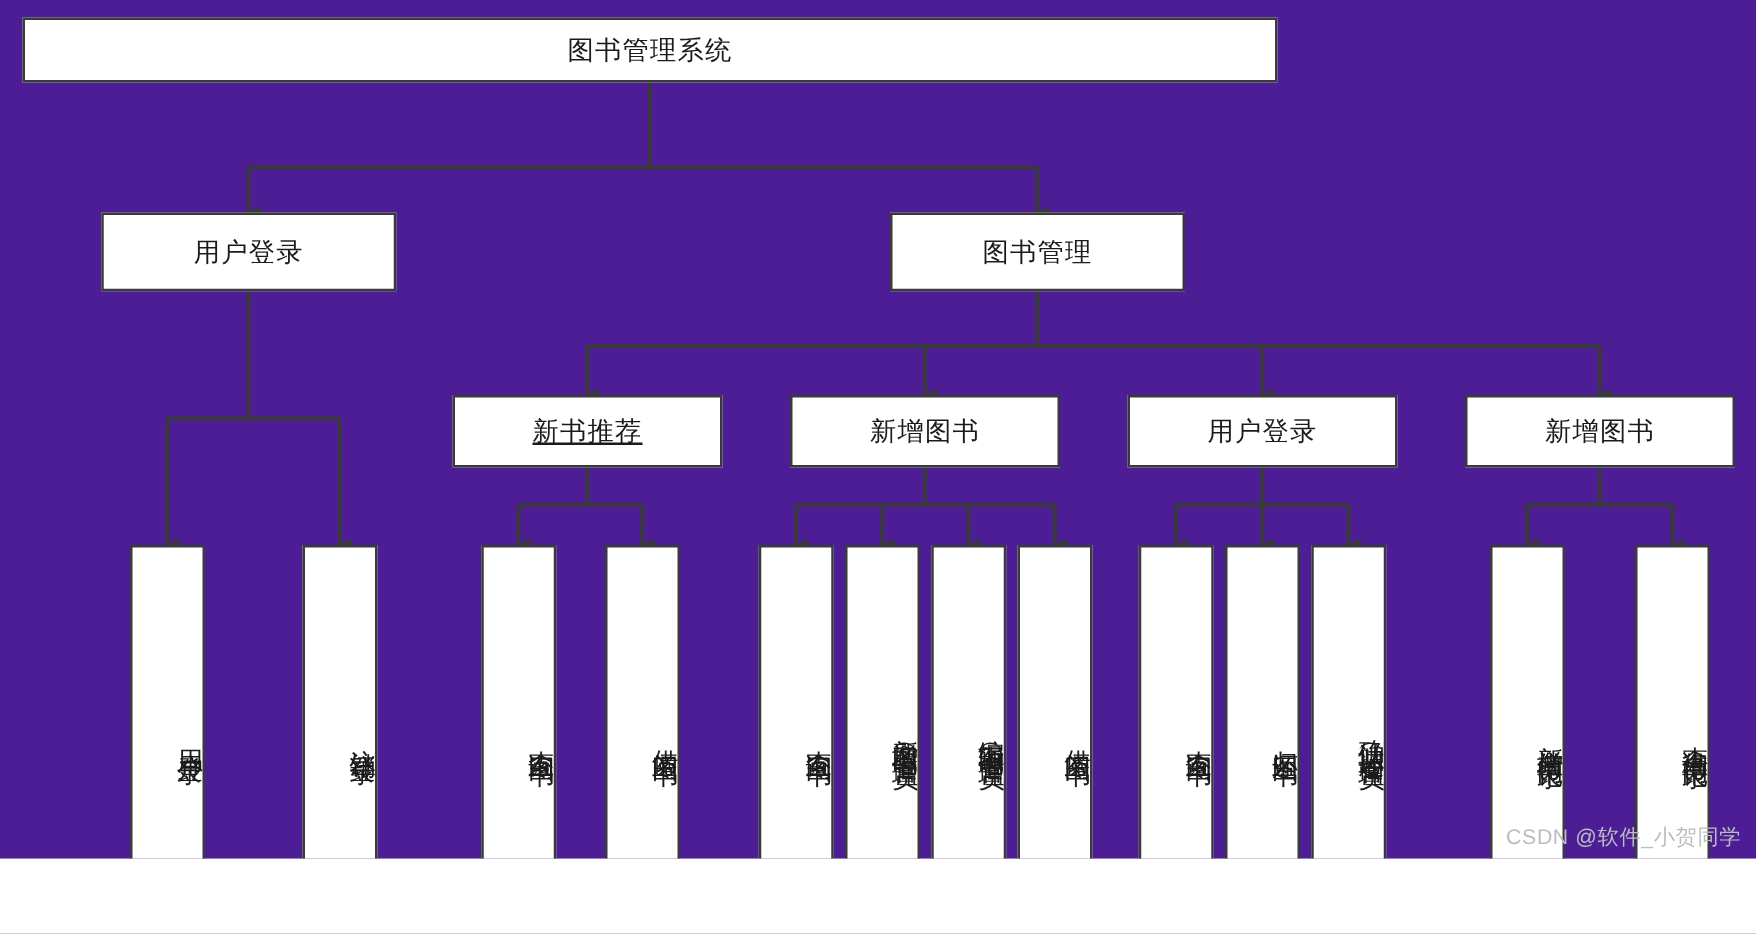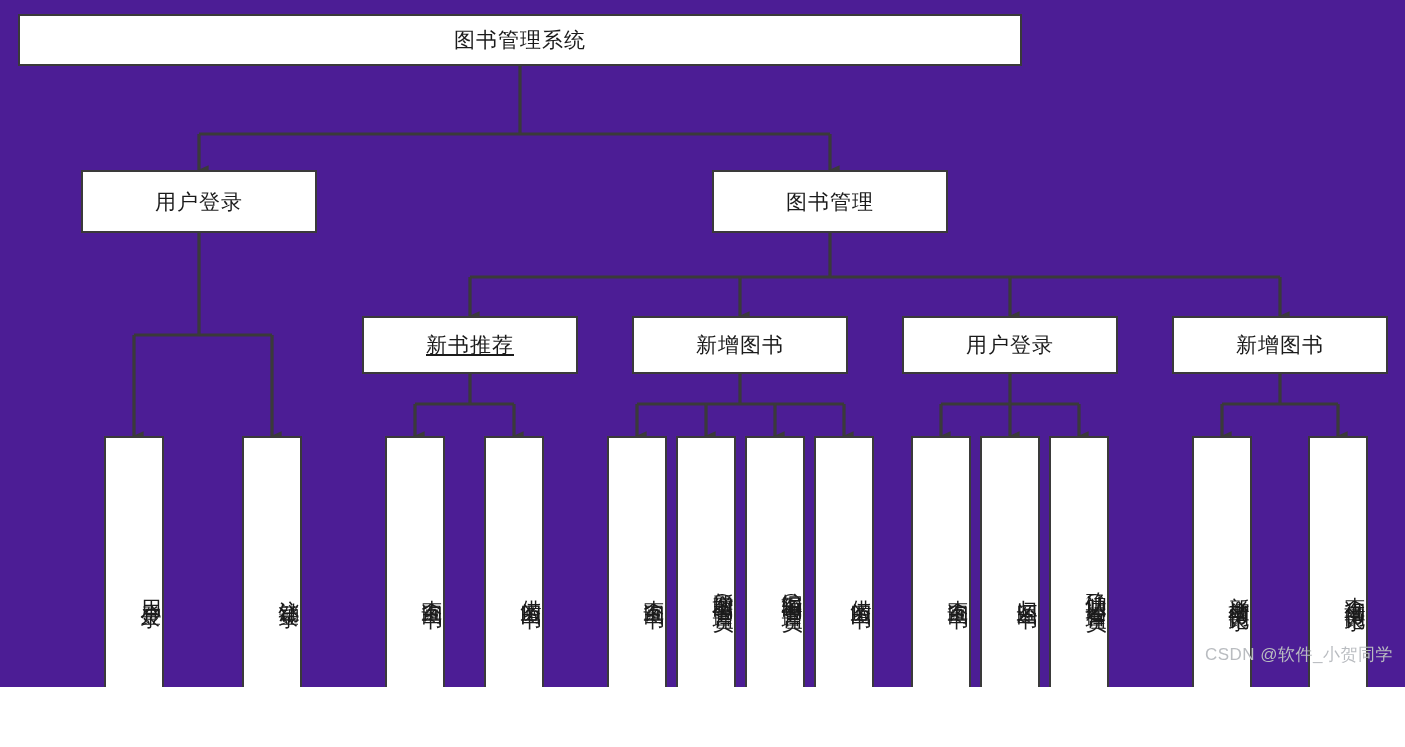--- a/index.html
+++ b/index.html
@@ -49,21 +49,21 @@
     line-height: 1;
   }
   .node.vert .vtxt {
     writing-mode: vertical-rl;
     text-orientation: upright;
     display: block;
   }
   .watermark {
     position: absolute;
     right: 12px;
-    bottom: 21px;
+    bottom: 6px;
     font-size: 17px;
     color: #b9bcc0;
     letter-spacing: 0.5px;
     white-space: nowrap;
     pointer-events: none;
   }
 </style>
 </head>
 <body>
 

